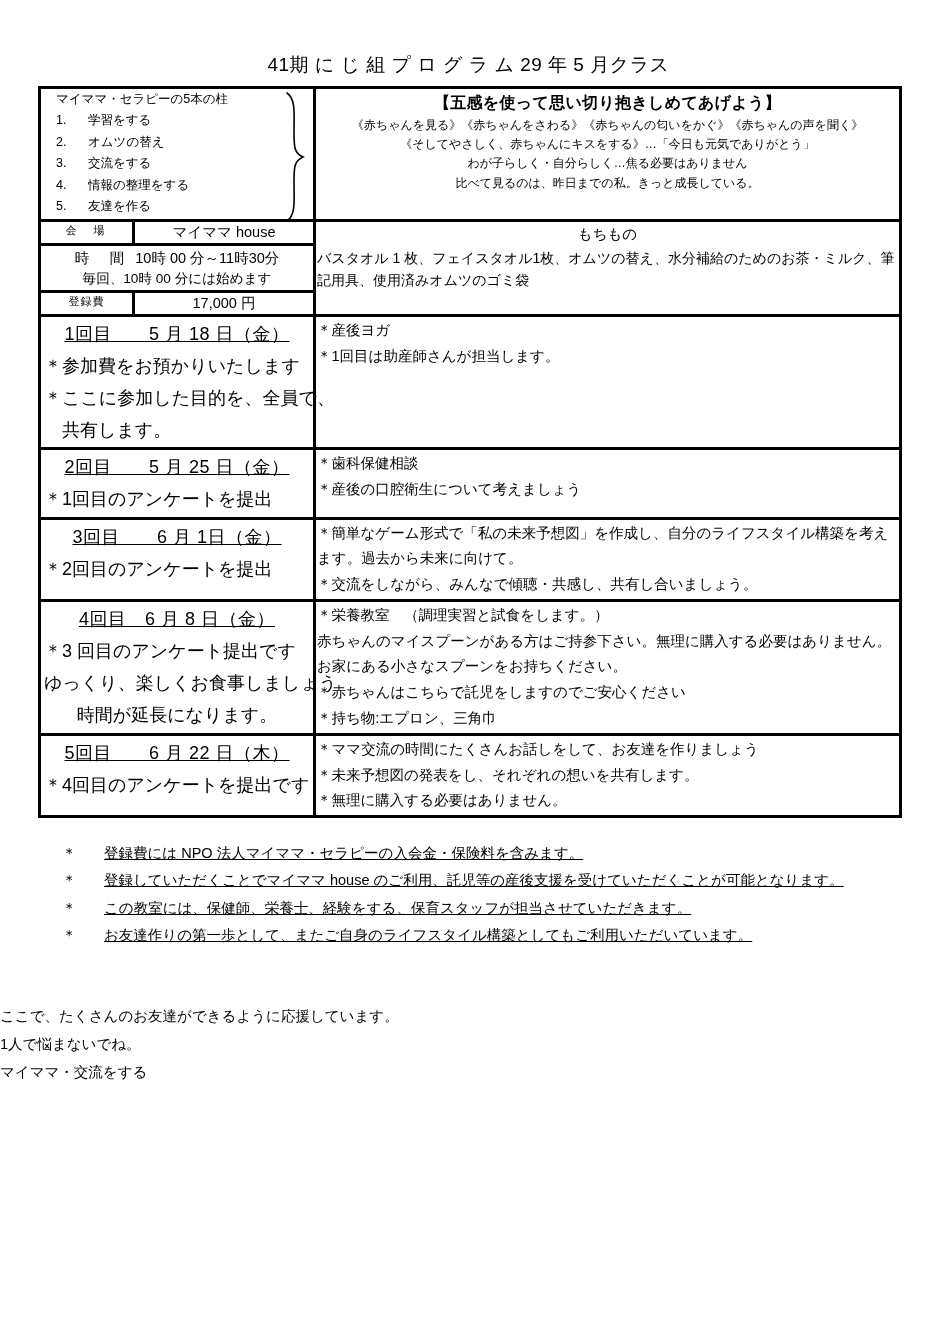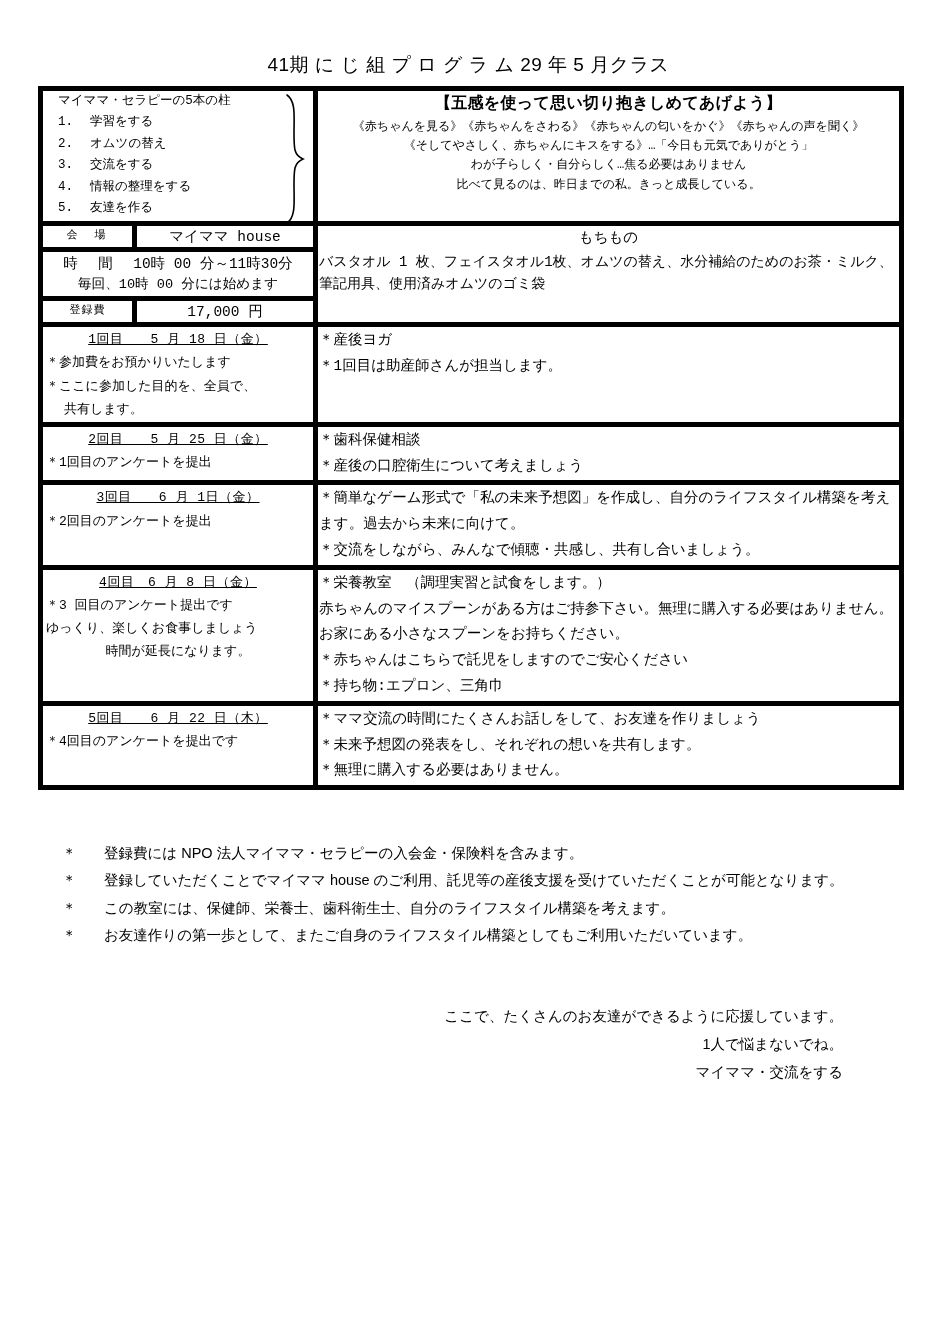--- a/index.html
+++ b/index.html
@@ -38,24 +38,23 @@
   
   .main-table {
     position: absolute;
     left: 38px;
     top: 86px;
     width: 862px;
     border-collapse: collapse;
     table-layout: fixed;
   }
   .main-table td {
-    border: 5px solid #000000;
+    border: 3px solid #000000;
     vertical-align: top;
     padding: 1px;
-    font-family: Liberation Mono, monospace;
   }
 
   
   .pillars-cell {
     padding: 6px 0 8px 4px;
     position: relative;
   }
   .pillars-title {
     font-size: 12.5px;
     padding-left: 14px;
@@ -140,21 +139,21 @@
     font-size: 14.5px;
     padding-bottom: 1px;
   }
   .mochi-body {
     text-align: left;
   }
 
   
   .sess-left {
     padding: 5px 4px 6px 4px;
-    font-size: 13px;
+    font-size: 18px;
     line-height: 1.78;
     text-align: center;
   }
   .sess-head {
     text-decoration: underline;
     white-space: nowrap;
     letter-spacing: 0.5px;
   }
   .sess-left .ln {
     display: block;
@@ -195,32 +194,32 @@
     align-items: flex-start;
     margin-bottom: 1px;
   }
   .note-star {
     width: 42px;
     flex: 0 0 42px;
     text-align: left;
   }
   .note-text {
     flex: 1 1 auto;
+    text-decoration: underline;
   }
 
   
   .closing {
     position: absolute;
     left: 0;
     top: 1003px;
     width: 800px;
-    text-align: right;
+    text-align: left;
     font-size: 14.5px;
     line-height: 1.92;
-    margin-left: 43px;
   }
   .closing .cl {
     display: block;
   }
 </style>
 </head>
 <body>
 
 <div class="page">
 
@@ -346,21 +345,21 @@
     <div class="note-item">
       <span class="note-star">＊</span>
       <span class="note-text">登録費には NPO 法人マイママ・セラピーの入会金・保険料を含みます。</span>
     </div>
     <div class="note-item">
       <span class="note-star">＊</span>
       <span class="note-text">登録していただくことでマイママ house のご利用、託児等の産後支援を受けていただくことが可能となります。</span>
     </div>
     <div class="note-item">
       <span class="note-star">＊</span>
-      <span class="note-text">この教室には、保健師、栄養士、歯科衛生士、自分のライフスタイル構築を考えます。</span>
+      <span class="note-text">この教室には、保健師、栄養士、経験をする、保育スタッフが担当させていただきます。</span>
     </div>
     <div class="note-item">
       <span class="note-star">＊</span>
       <span class="note-text">お友達作りの第一歩として、またご自身のライフスタイル構築としてもご利用いただいています。</span>
     </div>
   </div>
 
   <div class="closing">
     <span class="cl">ここで、たくさんのお友達ができるように応援しています。</span>
     <span class="cl">1人で悩まないでね。</span>

